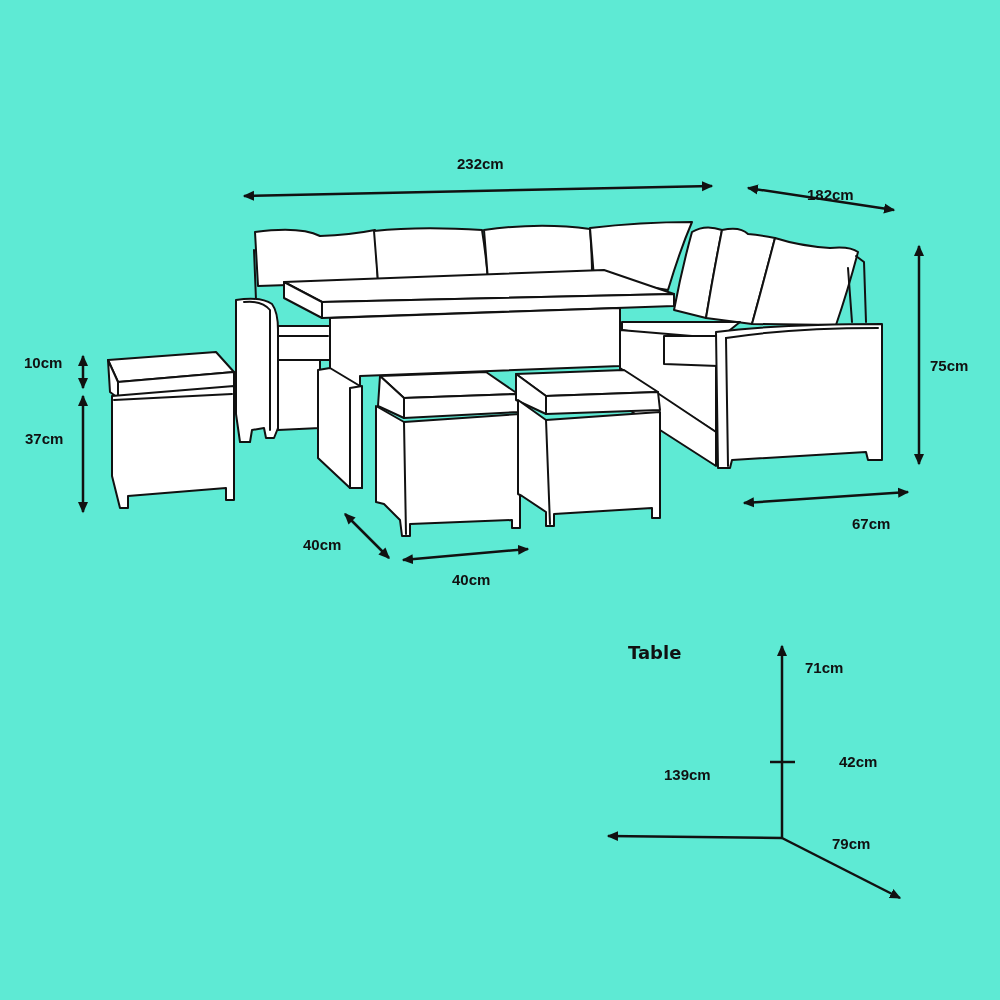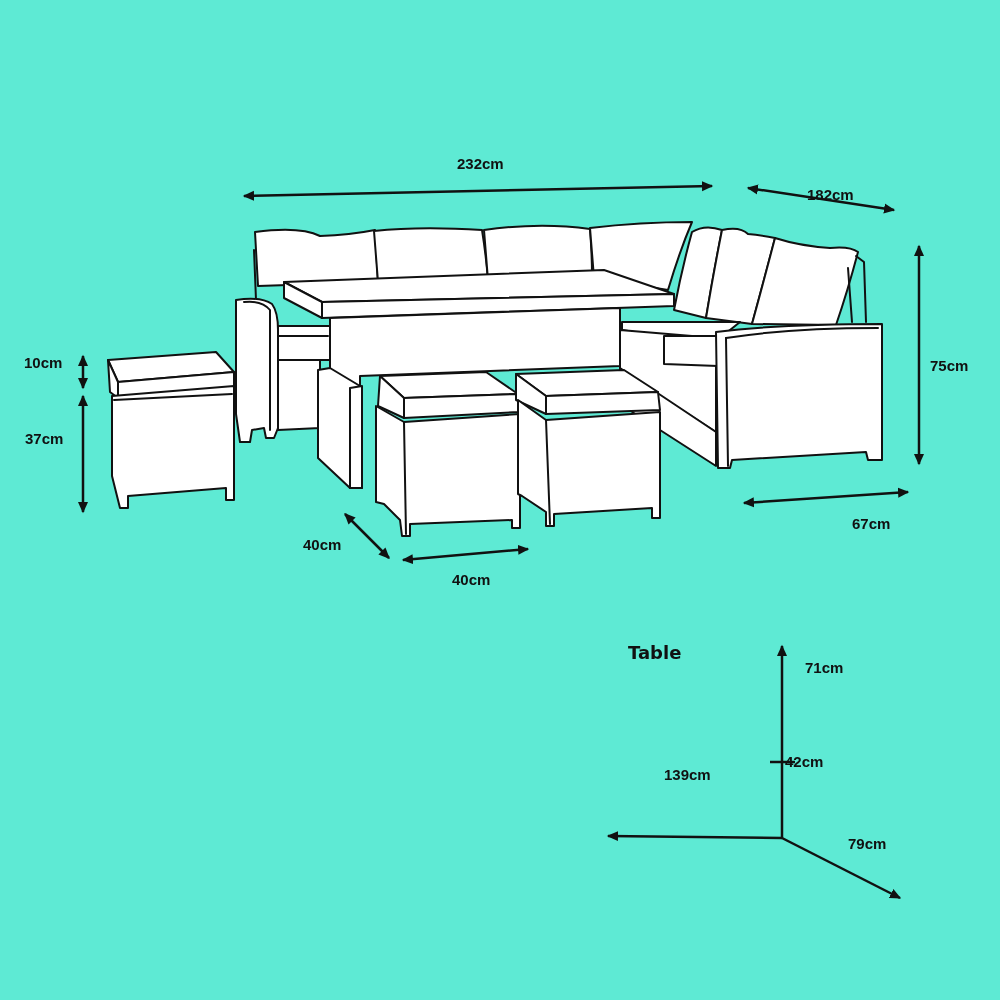--- a/index.html
+++ b/index.html
@@ -113,16 +113,16 @@
 <div class="label" style="left:807px;top:186px;text-align:center;">182cm</div>
 <div class="label" style="left:930px;top:357px;">75cm</div>
 <div class="label" style="left:852px;top:515px;">67cm</div>
 <div class="label" style="left:24px;top:354px;">10cm</div>
 <div class="label" style="left:25px;top:430px;">37cm</div>
 <div class="label" style="left:303px;top:536px;">40cm</div>
 <div class="label" style="left:452px;top:571px;">40cm</div>
 
 <div class="title" style="left:628px;top:642px;">Table</div>
 <div class="label" style="left:805px;top:641px;margin-top:18px;">71cm</div>
-<div class="label" style="left:785px;top:753px;">42cm</div>
+<div class="label" style="left:839px;top:753px;">42cm</div>
 <div class="label" style="left:664px;top:766px;">139cm</div>
-<div class="label" style="left:832px;top:835px;margin-left:16px;">79cm</div>
+<div class="label" style="left:832px;top:835px;">79cm</div>
 </div>
 
 </body></html>

